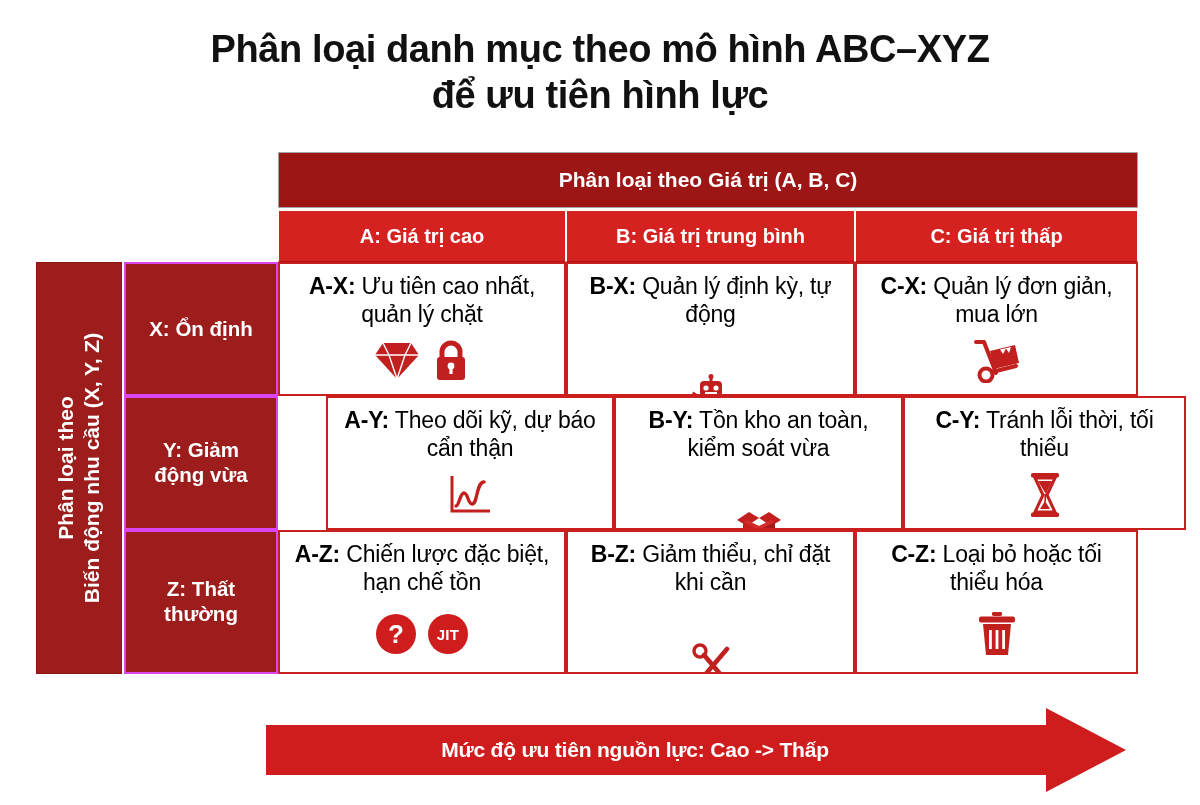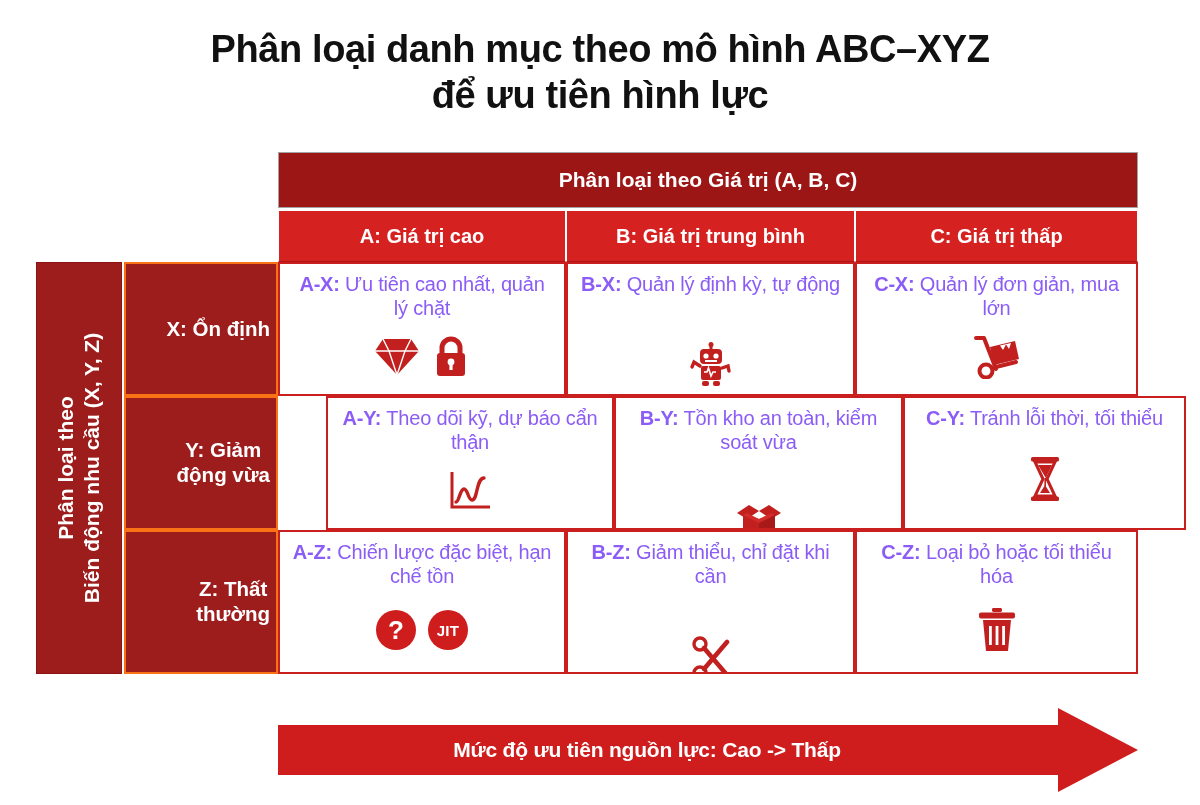--- a/index.html
+++ b/index.html
@@ -107,22 +107,22 @@
     align-items: center;
     justify-content: flex-start;
     padding: 8px 10px 6px;
     overflow: hidden;
   }
   .cell.c0 { width: 288px; }
   .cell.c1 { width: 289px; gap: 40px; }
   .cell.c2 { width: 283px; }
 
   .cell-text {
-    color: #8b5cf6;
-    font-size: 20px;
+    color: #000000;
+    font-size: 23px;
     font-weight: 400;
     line-height: 1.22;
     text-align: center;
     letter-spacing: -0.2px;
   }
   .cell-text .code {
     font-weight: bold;
   }
 
   .cell-icons {
@@ -157,26 +157,26 @@
     top: 262px;
     width: 154px;
     height: 412px;
   }
   .row-header {
     background: #9d1c1c;
     color: #ffffff;
     width: 154px;
     display: flex;
     align-items: center;
-    justify-content: flex-end;
+    justify-content: center;
     text-align: center;
     font-weight: bold;
     font-size: 20.5px;
     line-height: 1.2;
-    border: 2px solid #f97316;
+    border: 2px solid #d946ef;
     padding: 4px 6px;
   }
   .row-header.r0 { height: 134px; }
   .row-header.r1 { height: 134px; }
   .row-header.r2 { height: 144px; }
 
   
   .demand-axis {
     position: absolute;
     left: 36px;
@@ -199,21 +199,21 @@
     font-weight: bold;
     font-size: 21px;
     line-height: 1.22;
     white-space: nowrap;
   }
   .demand-axis-inner span { display: block; }
 
   
   .priority-arrow {
     position: absolute;
-    left: 278px;
+    left: 266px;
     top: 708px;
     width: 860px;
     height: 84px;
   }
   .arrow-shaft {
     position: absolute;
     left: 0;
     top: 17px;
     width: 782px;
     height: 50px;

